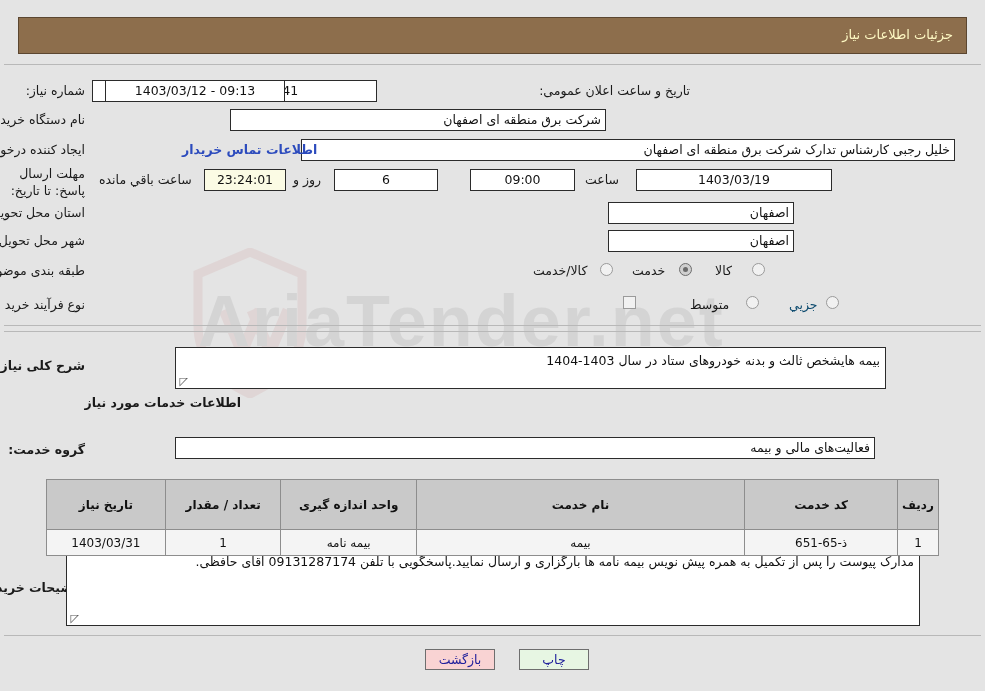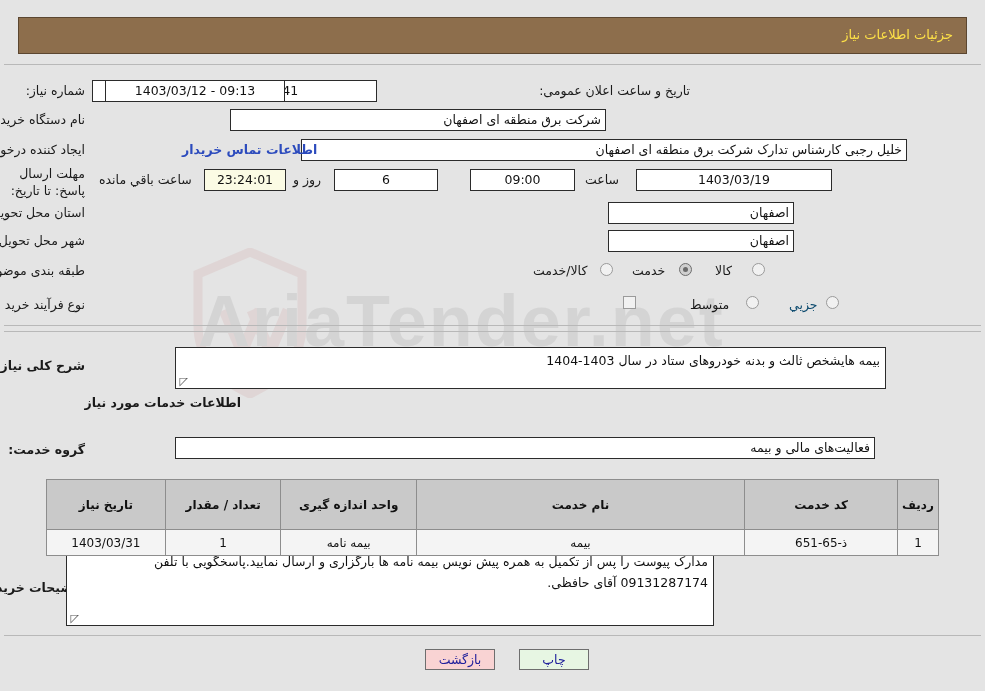--- a/index.html
+++ b/index.html
@@ -51,21 +51,21 @@
     left: 18px; top: 17px;
     width: 949px; height: 37px;
     background: #8d6e4c;
     border: 1px solid #5b4630;
     box-sizing: border-box;
     z-index: 3;
   }
   .titlebar .t {
     position: absolute;
     right: 13px; top: 9px;
-    color: #fde047;
+    color: #fef9c3;
     font-size: 13px;
     white-space: nowrap;
   }
 
   
   .panel {
     position: absolute;
     background: transparent;
     border-top: 1px solid #b8b8b8;
     border-bottom: 1px solid #b8b8b8;
@@ -227,21 +227,21 @@
 
   <div class="lbl" style="right:900px; top:83px;">شماره نیاز:</div>
   <div class="fld ltr" style="right:608px; top:80px; width:285px;">1103001188000041</div>
   <div class="lbl" style="right:295px; top:83px;">تاریخ و ساعت اعلان عمومی:</div>
   <div class="fld ltr" style="right:701px; top:80px; width:180px; left:105px; right:auto;">1403/03/12 - 09:13</div>
 
   <div class="lbl" style="right:900px; top:112px;">نام دستگاه خریدار:</div>
   <div class="fld" style="right:608px; top:109px; width:376px; left:230px; right:auto;">شرکت برق منطقه ای اصفهان</div>
 
   <div class="lbl" style="right:900px; top:142px;">ایجاد کننده درخواست:</div>
-  <div class="fld" style="top:139px; left:301px; width:606px;">خلیل رجبی کارشناس تدارک شرکت برق منطقه ای اصفهان</div>
+  <div class="fld" style="top:139px; left:301px; width:654px;">خلیل رجبی کارشناس تدارک شرکت برق منطقه ای اصفهان</div>
   <div class="link" style="left:182px; top:142px;font-weight:bold;">اطلاعات تماس خریدار</div>
 
   <div class="lbl" style="right:900px; top:165px; width:80px; text-align:right; line-height:17px; white-space:normal;">مهلت ارسال پاسخ: تا تاریخ:</div>
   <div class="fld ltr" style="top:169px; left:636px; width:196px;">1403/03/19</div>
   <div class="lbl" style="top:172px; left:585px;">ساعت</div>
   <div class="fld ltr" style="top:169px; left:470px; width:105px;">09:00</div>
   <div class="fld ltr" style="top:169px; left:334px; width:104px;">6</div>
   <div class="lbl" style="top:172px; left:293px;">روز و</div>
   <div class="fld ltr cream" style="top:169px; left:204px; width:82px;">23:24:01</div>
   <div class="lbl" style="top:172px; left:99px;">ساعت باقي مانده</div>
@@ -297,21 +297,21 @@
         <td class="ltr">ذ-65-651</td>
         <td>بیمه</td>
         <td>بیمه نامه</td>
         <td class="ltr">1</td>
         <td class="ltr">1403/03/31</td>
       </tr>
     </tbody>
   </table>
 
   <div class="lbl bold" style="right:900px; top:580px;">توضیحات خریدار:</div>
-  <div class="tbox" style="top:547px; left:66px; width:648px; height:79px; line-height:21px;">
+  <div class="tbox" style="top:547px; left:66px; width:854px; height:79px; line-height:21px;">
     <span>مدارک پیوست را پس از تکمیل به همره پیش نویس بیمه نامه ها بارگزاری و ارسال نمایید.پاسخگویی با تلفن 09131287174 آقای حافظی.</span>
     <span class="grip">◸</span>
   </div>
 
   <div class="btn back" style="left:425px; top:649px; width:70px;">بازگشت</div>
   <div class="btn print" style="left:519px; top:649px; width:70px;">چاپ</div>
 
 </div>
 
 </body></html>

